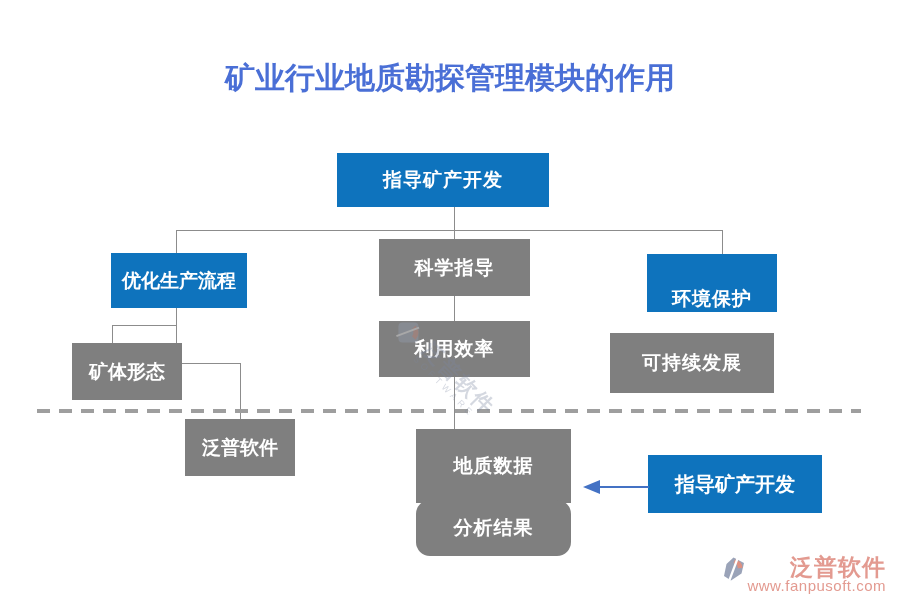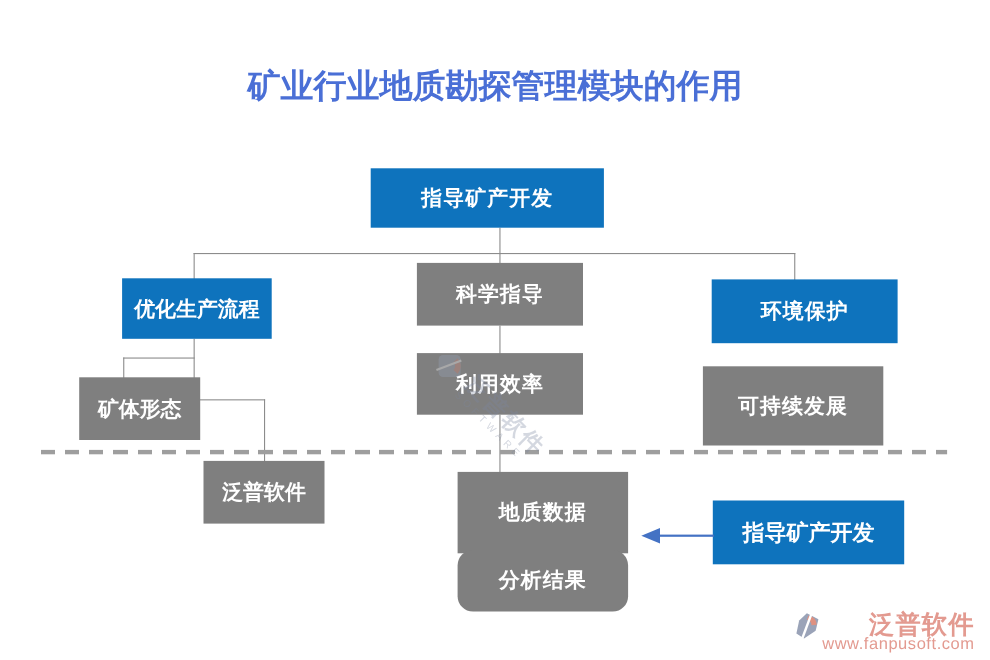--- a/index.html
+++ b/index.html
@@ -82,33 +82,33 @@
   </div>
 
   <div class="node blue" style="left:111px;top:253px;width:136px;height:55px;font-size:19px;letter-spacing:0;">
     <span>优化生产流程</span>
   </div>
 
   <div class="node gray" style="left:379px;top:239px;width:151px;height:57px;">
     <span>科学指导</span>
   </div>
 
-  <div class="node blue" style="left:647px;top:254px;width:169px;height:58px;">
+  <div class="node blue" style="left:647px;top:254px;width:130px;height:58px;align-items:flex-end;">
     <span>环境保护</span>
   </div>
 
   <div class="node gray" style="left:72px;top:343px;width:110px;height:57px;letter-spacing:0;">
     <span>矿体形态</span>
   </div>
 
   <div class="node gray" style="left:379px;top:321px;width:151px;height:56px;justify-content:center;">
     <span>利用效率</span>
   </div>
 
-  <div class="node gray" style="left:639px;top:333px;width:164px;height:72px;">
+  <div class="node gray" style="left:610px;top:333px;width:164px;height:60px;">
     <span>可持续发展</span>
   </div>
 
   <div class="node gray" style="left:185px;top:419px;width:110px;height:57px;letter-spacing:0;">
     <span>泛普软件</span>
   </div>
 
   <div class="node gray" style="left:416px;top:429px;width:155px;height:74px;">
     <span>地质数据</span>
   </div>

